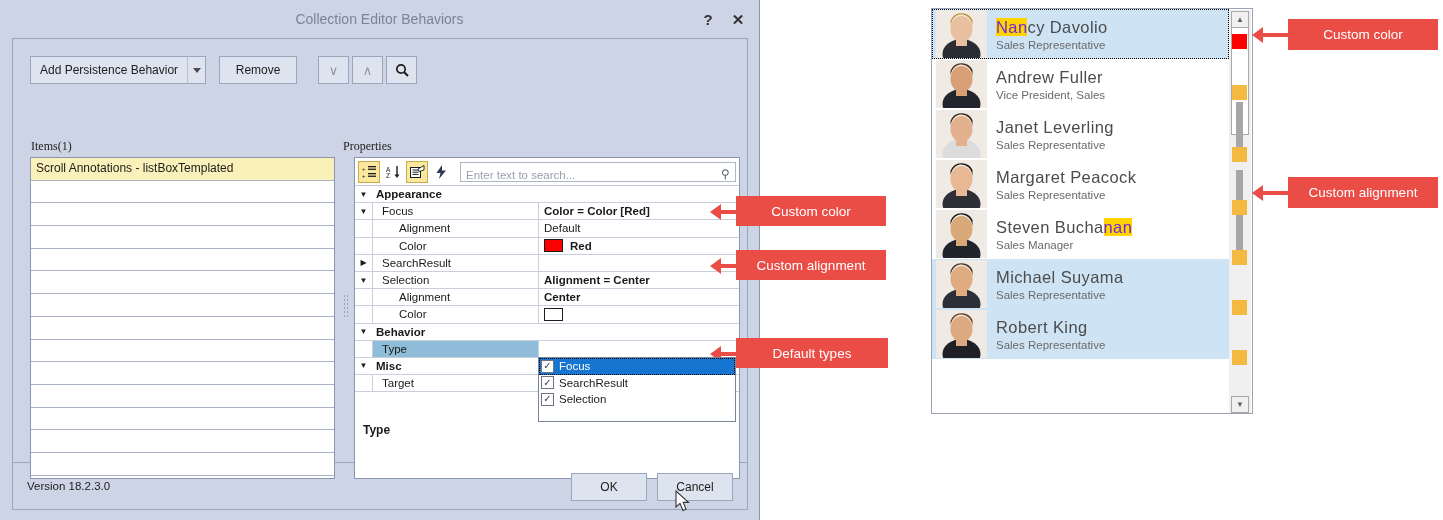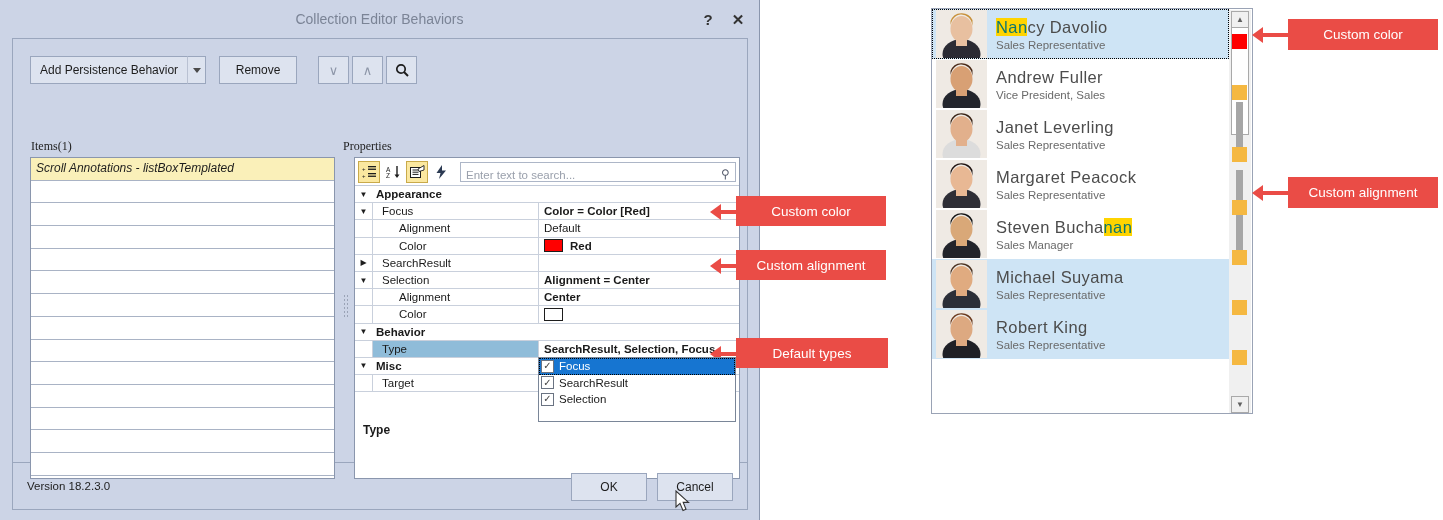--- a/index.html
+++ b/index.html
@@ -37,21 +37,21 @@
   
   .section-label{position:absolute;font-size:12px;color:#1d1d1d;font-family:Liberation Serif, serif;}
   #items-label{left:18px;top:100px;}
   #props-label{left:330px;top:100px;}
 
   
   #items-list{position:absolute;left:17px;top:118px;width:305px;height:322px;
               background:#fff;border:1px solid #8a96ad;box-sizing:border-box;overflow:hidden;}
   .item-row{height:22.7px;border-bottom:1px solid #a9b3c5;box-sizing:border-box;
             font-size:12px;padding:3px 5px 0 5px;color:#1d1d1d;}
-  .item-row.filled{background:#faf0b9;font-style:italic;}
+  .item-row.filled{background:#faf0b9;}
   #splitter{position:absolute;left:330px;top:255px;width:6px;height:24px;
             background:radial-gradient(#9aa3b6 0.8px, transparent 0.9px) 0 0/3px 4px;}
 
   
   #props{position:absolute;left:341px;top:118px;width:386px;height:322px;
          background:#fff;border:1px solid #8a96ad;box-sizing:border-box;}
   #pg-toolbar{height:27px;border-bottom:1px solid #c3cbd9;display:flex;align-items:center;
               padding:0 3px;background:#fff;}
   .pgicon{width:22px;height:22px;margin-right:2px;display:flex;align-items:center;
           justify-content:center;box-sizing:border-box;}
@@ -103,21 +103,21 @@
   #listbox{position:absolute;left:931px;top:8px;width:322px;height:406px;
            background:#fff;border:1px solid #9aa3b5;box-sizing:border-box;overflow:hidden;}
   .emp{height:50px;display:flex;align-items:center;padding-left:4px;box-sizing:border-box;
        position:relative;width:297px;}
   .emp.selected{background:#cee4f5;}
   .emp.focused{background:#cee4f5;outline:1px dotted #000;outline-offset:-1px;}
   .ph{width:51px;height:48px;flex:none;margin-right:9px;position:relative;overflow:hidden;}
   .emp-txt{display:flex;flex-direction:column;justify-content:center;}
   .emp-name{font-size:16.5px;color:#4c4c4c;letter-spacing:.4px;line-height:1.25;}
   .emp-title{font-size:11.5px;color:#6a6a6a;margin-top:2px;}
-  .hl-y{background:#ffd400;color:#0f766e;}
+  .hl-y{background:#ffd400;color:#6d28d9;}
 
   
   #sbar{position:absolute;right:1px;top:1px;width:22px;height:404px;background:#f0f0f0;}
   .sb-arrow{position:absolute;left:2px;width:18px;height:17px;background:#f0f0f0;
             border:1px solid #a9a9a9;box-sizing:border-box;display:flex;align-items:center;
             justify-content:center;font-size:8px;color:#606060;}
   #sb-up{top:1px;}
   #sb-dn{bottom:1px;}
   #sb-track-box{position:absolute;left:2px;top:1px;width:18px;height:124px;
                 border:1px solid #a9a9a9;box-sizing:border-box;background:#fff;}
@@ -267,21 +267,20 @@
               <span class="sw" style="background: rgb(255, 255, 255);"></span>
             </div>
           </div>
           <div class="grid-row rowline cat-row">
             <div class="exp">▼</div>
             <div class="gname" style="width: auto; border-right: none;">Behavior</div>
           </div>
           <div class="grid-row rowline">
             <div class="exp"></div>
             <div class="gname b ind1 sel-row">Type</div>
-            <div class="gval bold">SearchResult, Selection, Focus</div>
           </div>
           <div class="grid-row rowline cat-row">
             <div class="exp">▼</div>
             <div class="gname" style="width: auto; border-right: none;">Misc</div>
           </div>
           <div class="grid-row rowline">
             <div class="exp"></div>
             <div class="gname b ind1">Target</div>
             <div class="gval"></div>
           </div>

